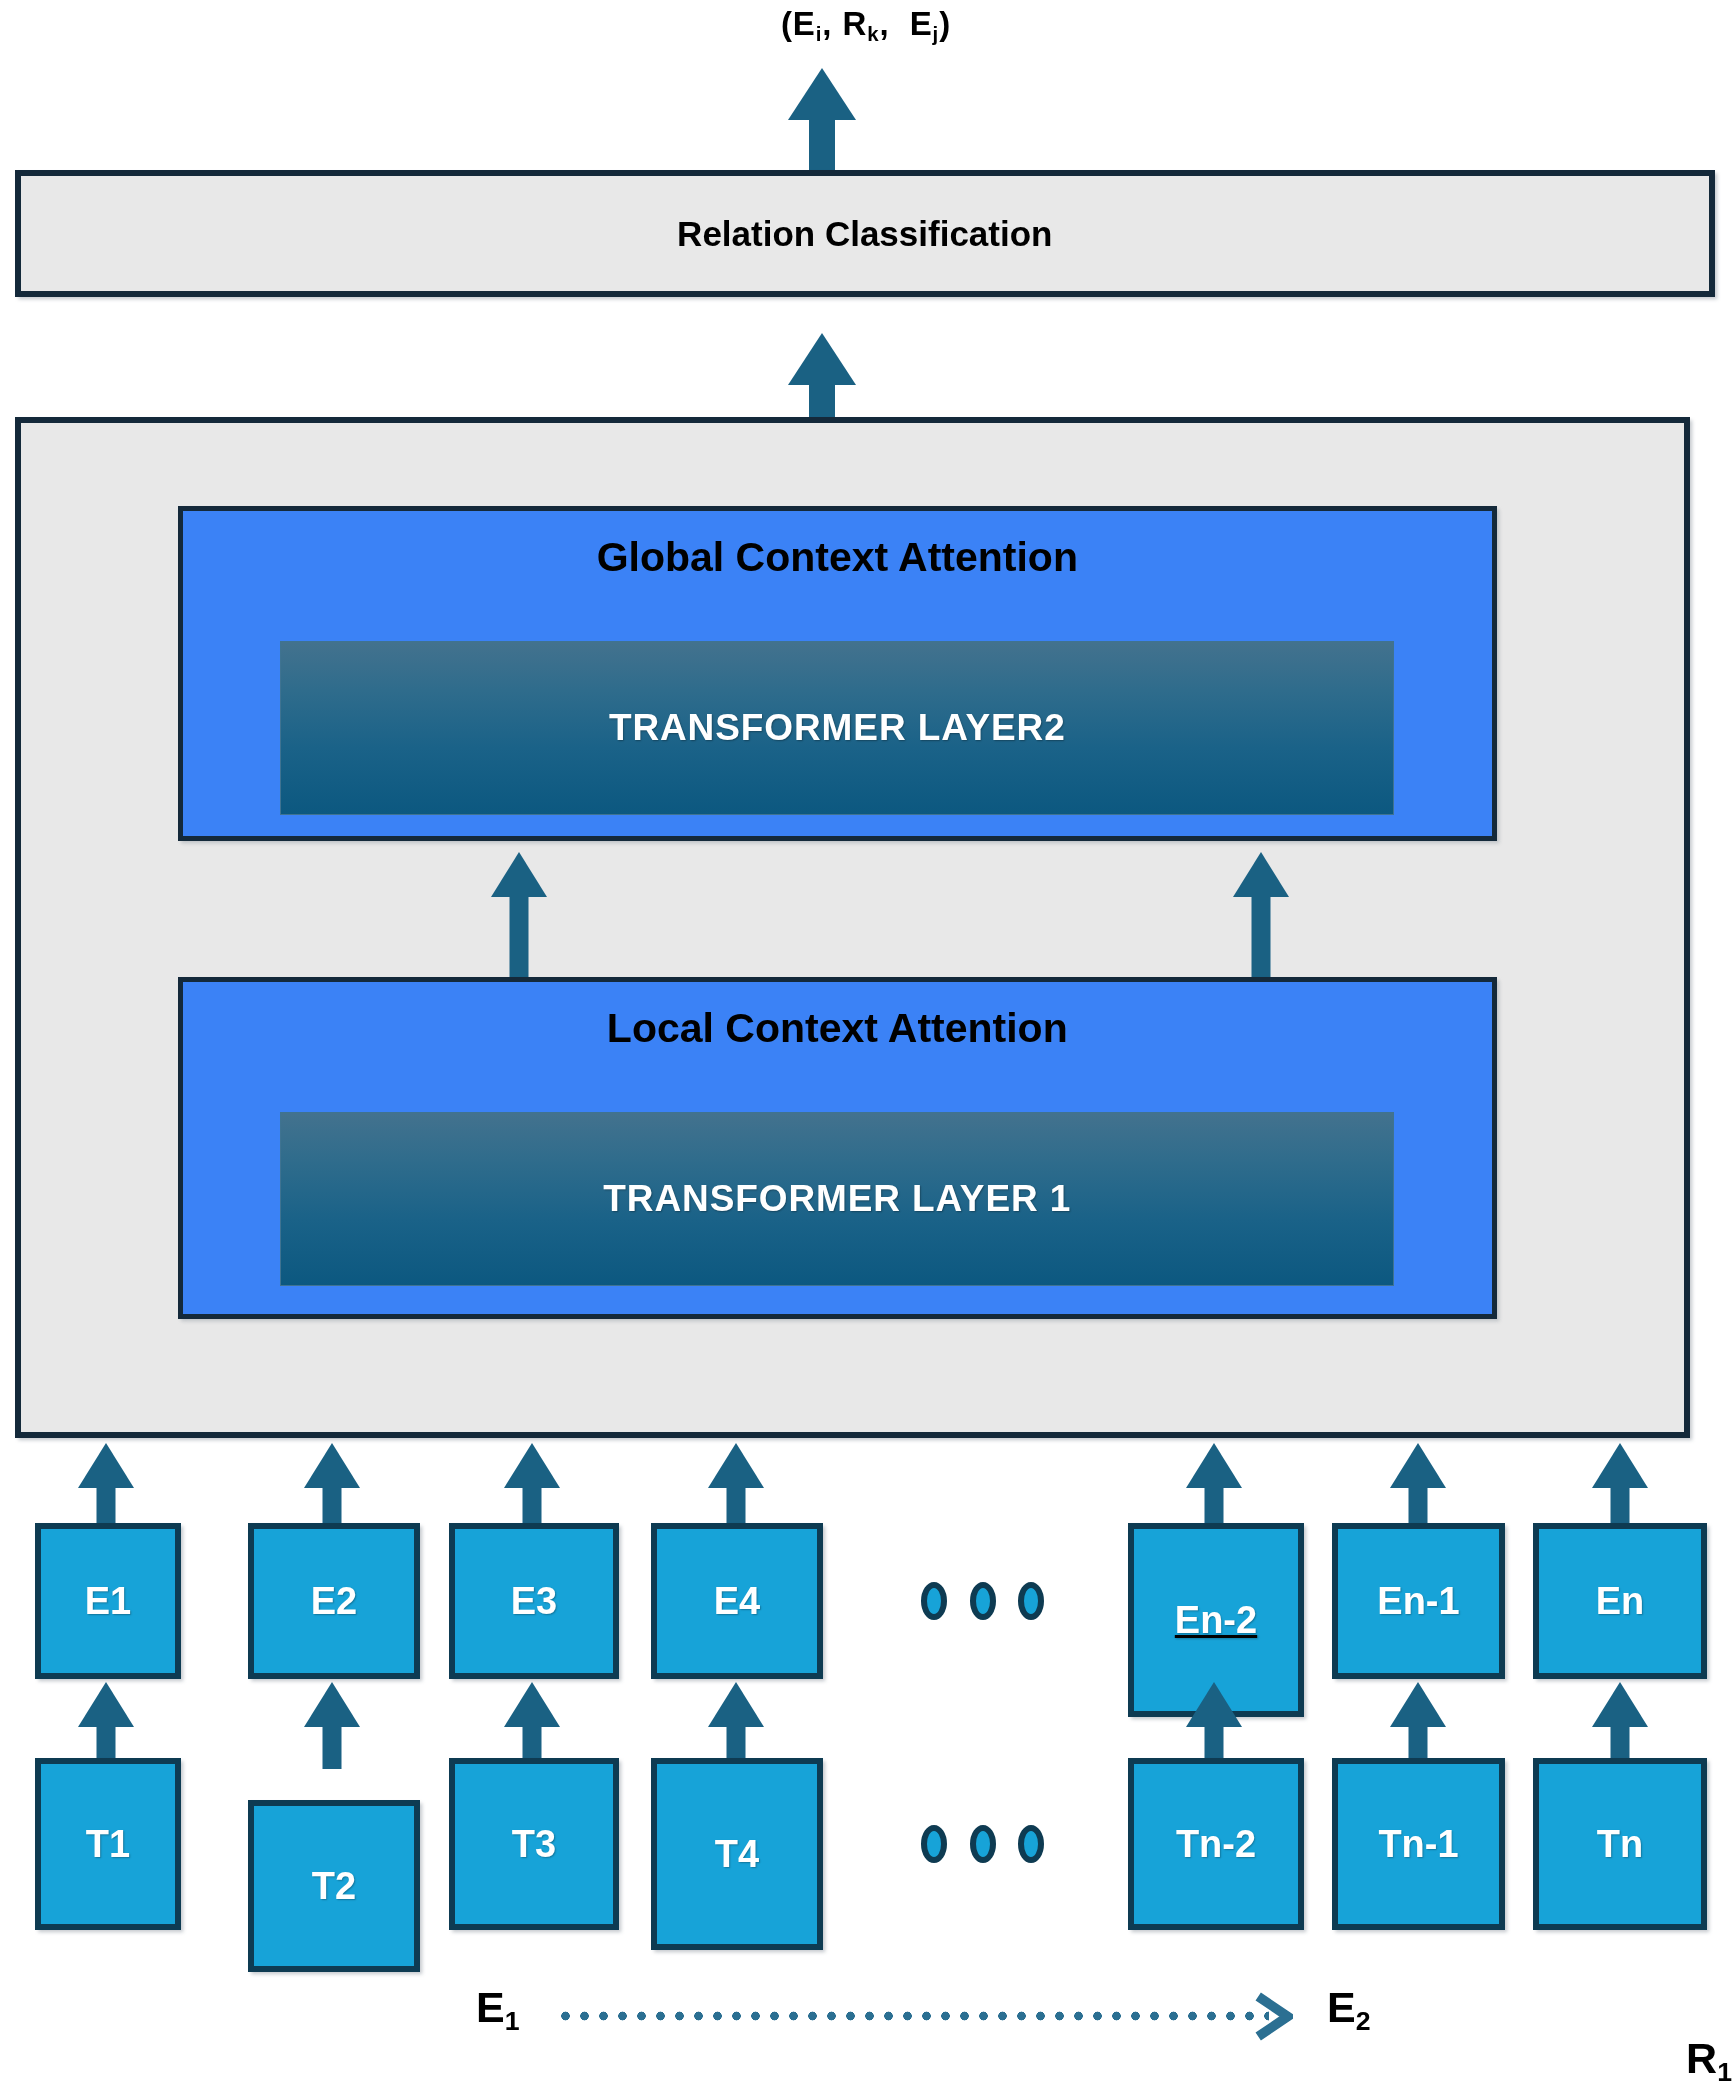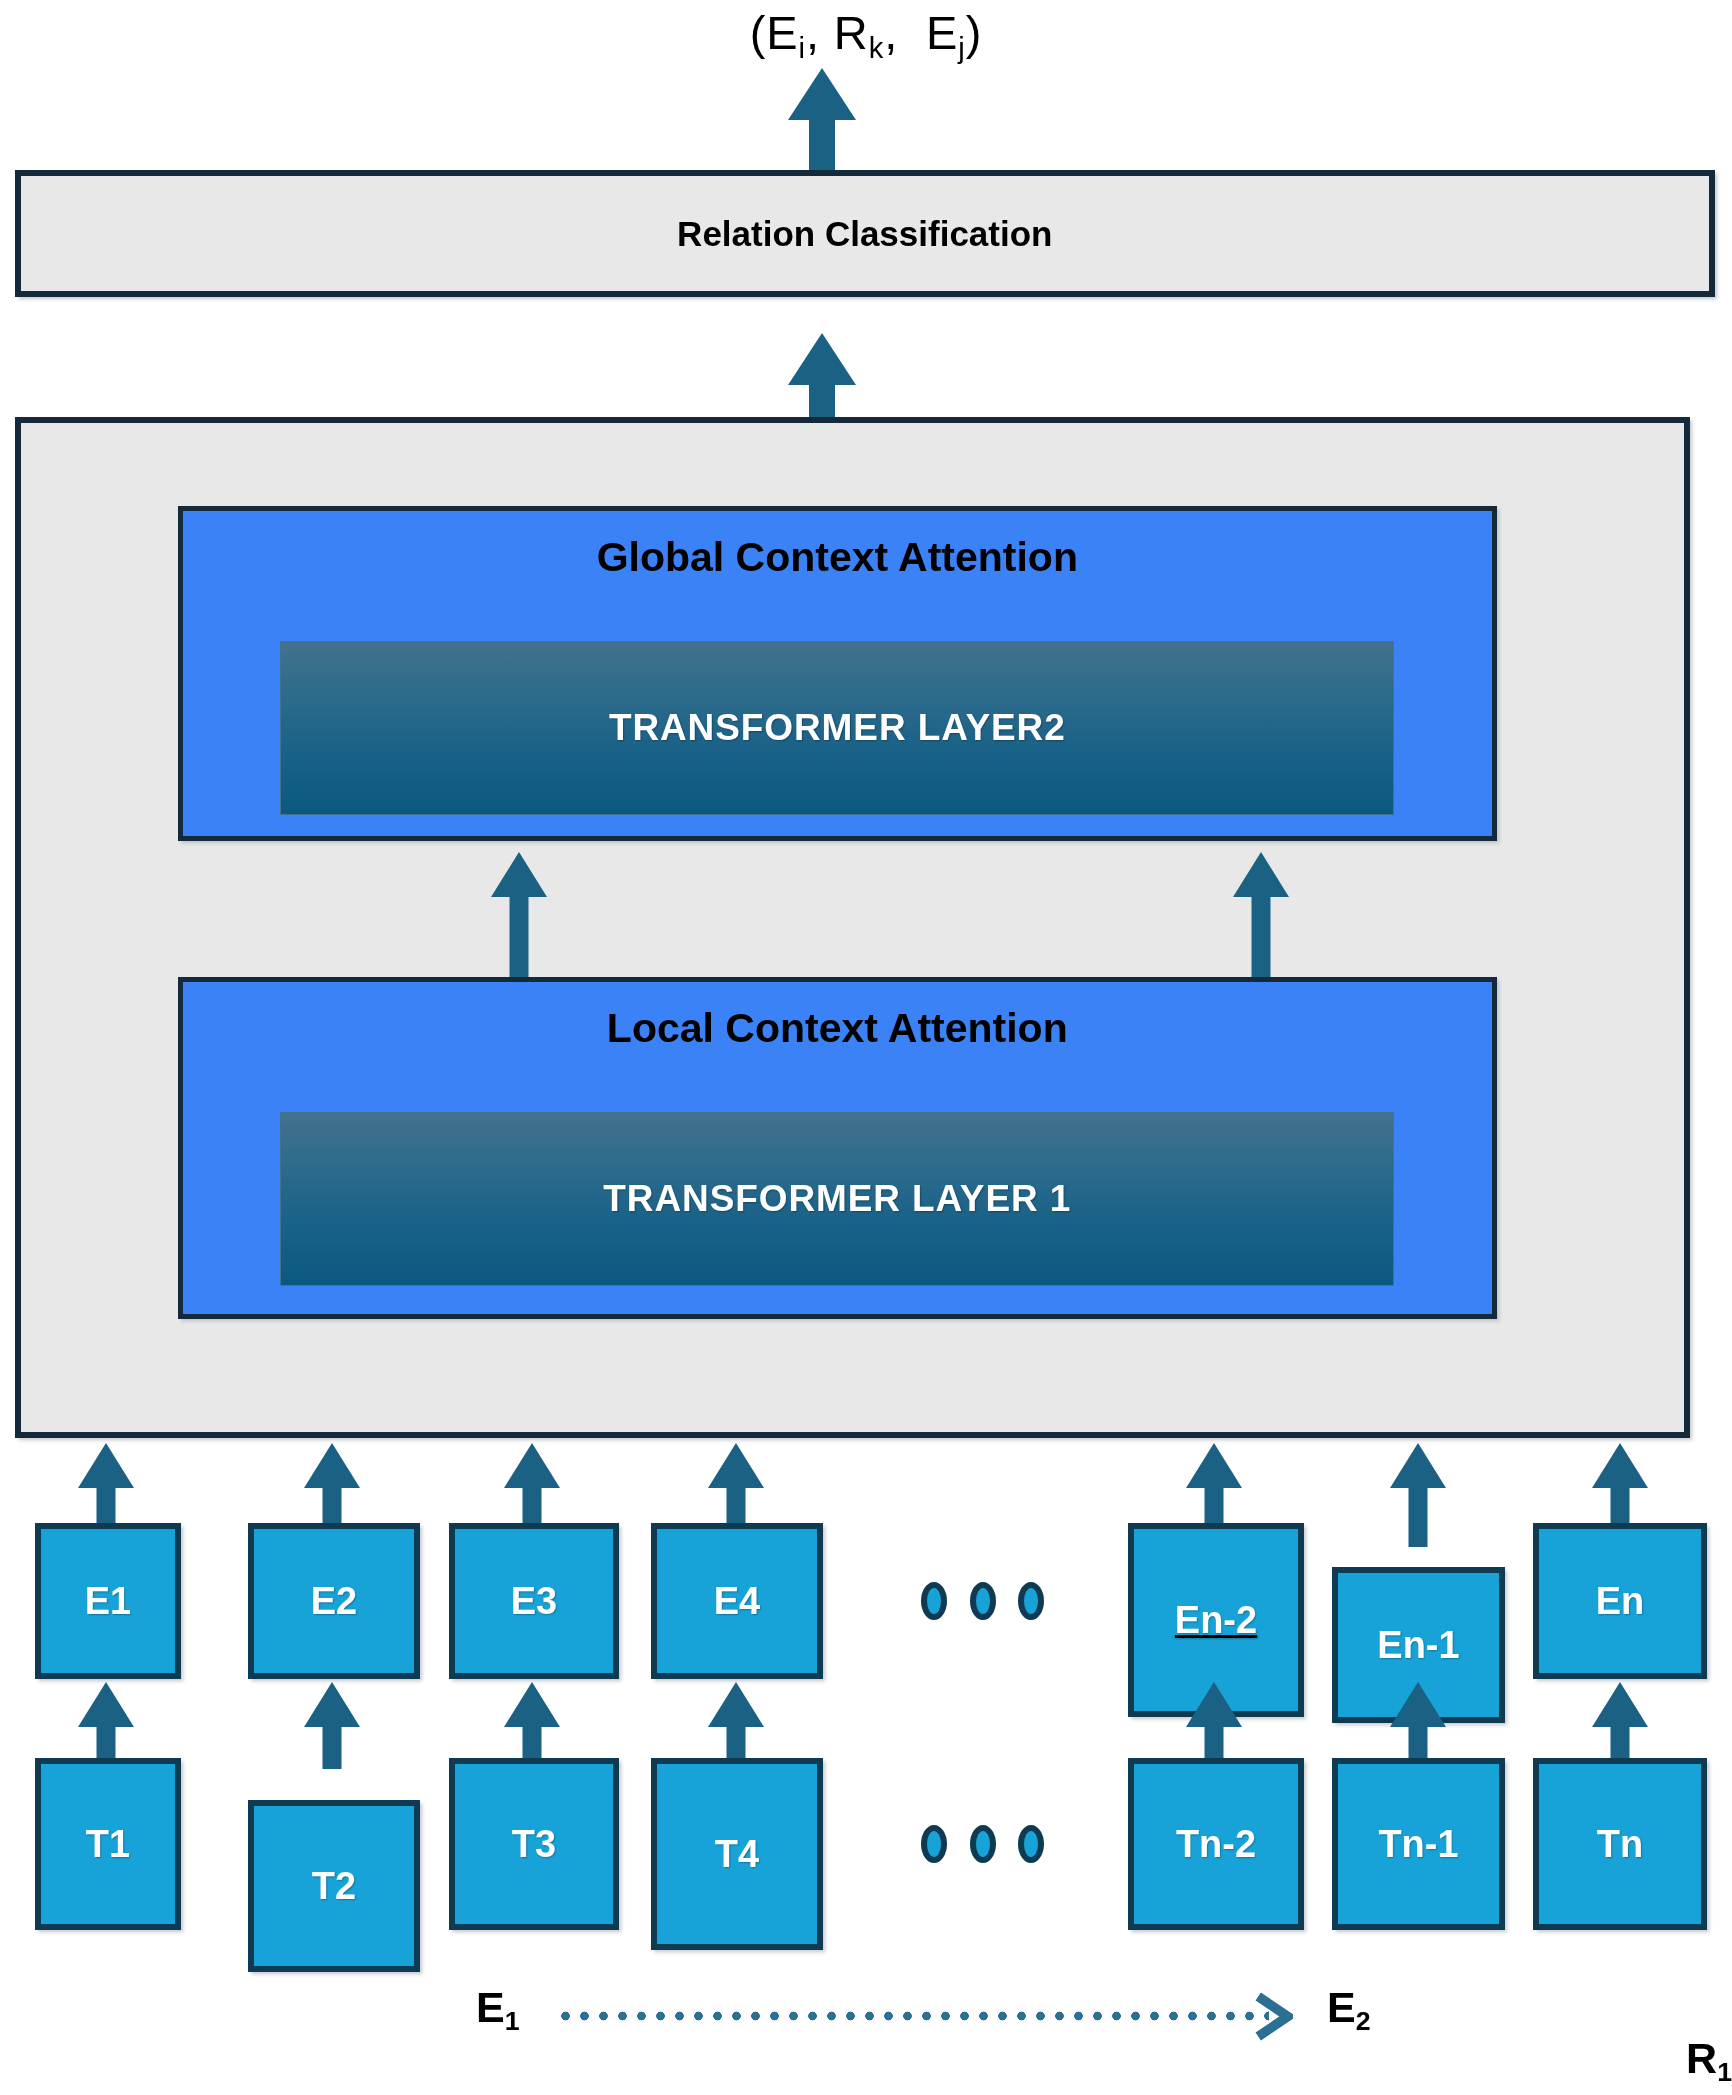--- a/index.html
+++ b/index.html
@@ -18,22 +18,22 @@
     overflow: hidden;
   }
 
   
   .abs { position: absolute; }
 
   
   .triple-label {
     left: 0; right: 0; top: 5.2px;
     text-align: center;
-    font-size: 47px;
-    font-weight: normal;
+    font-size: 33px;
+    font-weight: bold;
     color: #000000;
     letter-spacing: 0.9px;
     white-space: pre;
   }
   .triple-label sub {
     font-size: 0.62em;
     vertical-align: baseline;
     position: relative;
     top: 0.30em;
   }
@@ -296,21 +296,21 @@
     </div>
   <div class="token-box" style="left:449px;  top:1523px; width:170px; height:156px;">
       <span class="token-label">E3</span>
     </div>
   <div class="token-box" style="left:651px;  top:1523px; width:172px; height:156px;">
       <span class="token-label">E4</span>
     </div>
   <div class="token-box" style="left:1128px; top:1523px; width:176px; height:194px;text-decoration:underline;">
       <span class="token-label">En-2</span>
     </div>
-  <div class="token-box" style="left:1332px; top:1523px; width:173px; height:156px;margin-top:44px;">
+  <div class="token-box" style="left:1332px; top:1523px; width:173px; height:156px;">
       <span class="token-label">En-1</span>
     </div>
   <div class="token-box" style="left:1533px; top:1523px; width:174px; height:156px;">
       <span class="token-label">En</span>
     </div>
 
   <div class="ellipsis-group" style="left:921px; top:1582px;">
     <div class="ellipsis-dot"></div>
     <div class="ellipsis-dot"></div>
     <div class="ellipsis-dot"></div>

